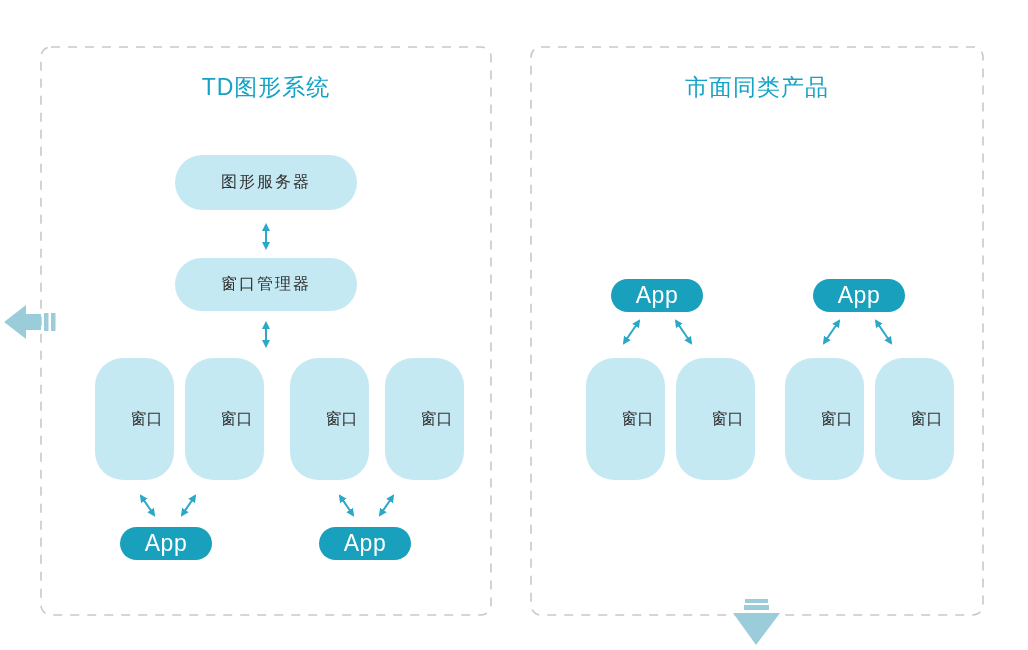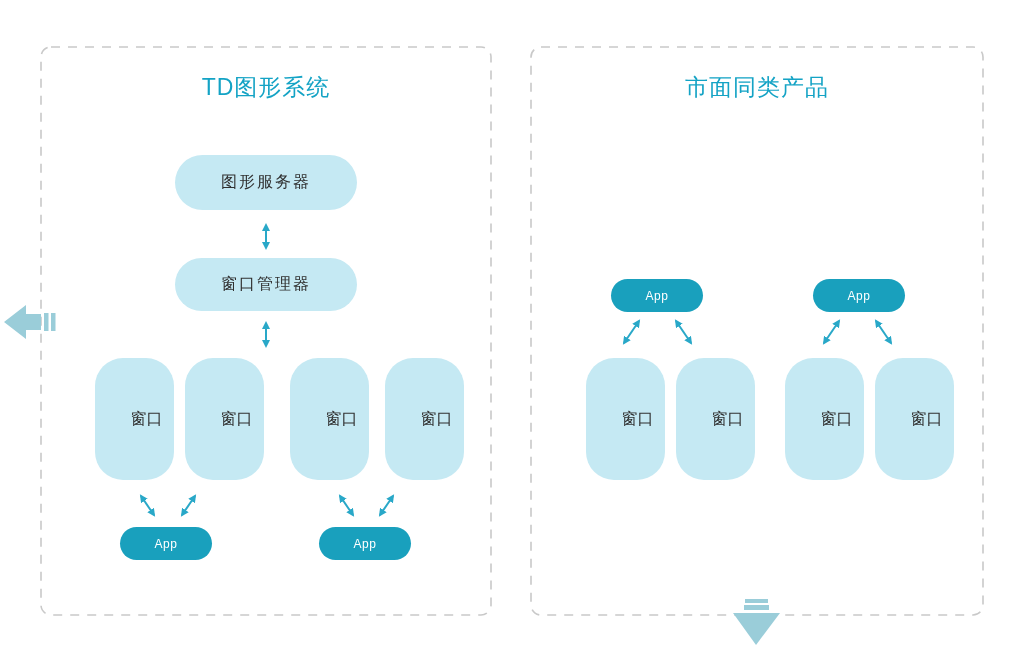--- a/index.html
+++ b/index.html
@@ -79,21 +79,21 @@
   .panel-right .vpill.w4 { left: 345px; }
   .app {
     position: absolute;
     width: 92px;
     height: 33px;
     background: #19a0bd;
     border-radius: 17px;
     display: flex;
     align-items: center;
     justify-content: center;
-    font-size: 12px;
+    font-size: 23px;
     color: #ffffff;
     letter-spacing: 0.5px;
   }
   .panel-left  .app.a1 { left: 80px;  top: 480px; }
   .panel-left  .app.a2 { left: 279px; top: 480px; }
   .panel-right .app.a1 { left: 81px;  top: 232px; }
   .panel-right .app.a2 { left: 283px; top: 232px; }
 </style>
 </head>
 <body>

